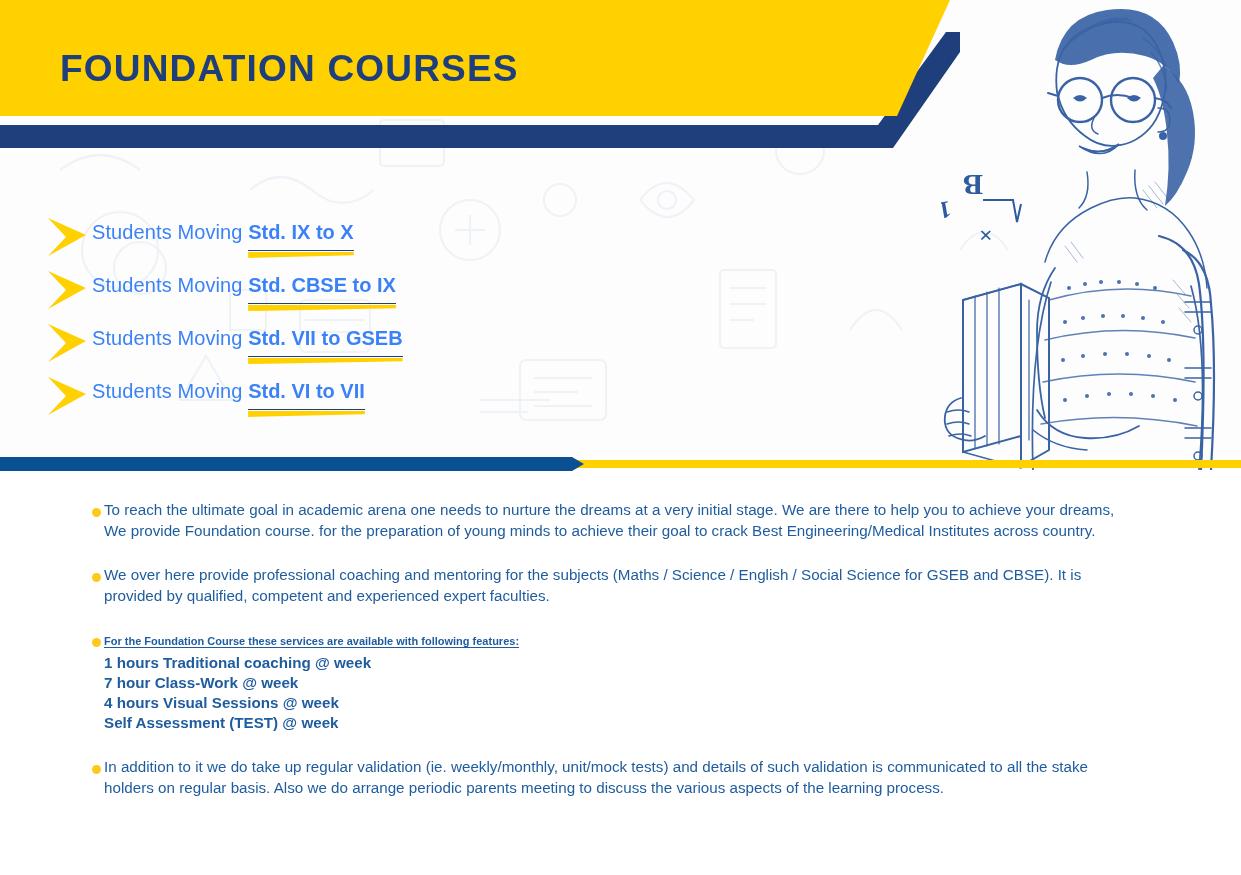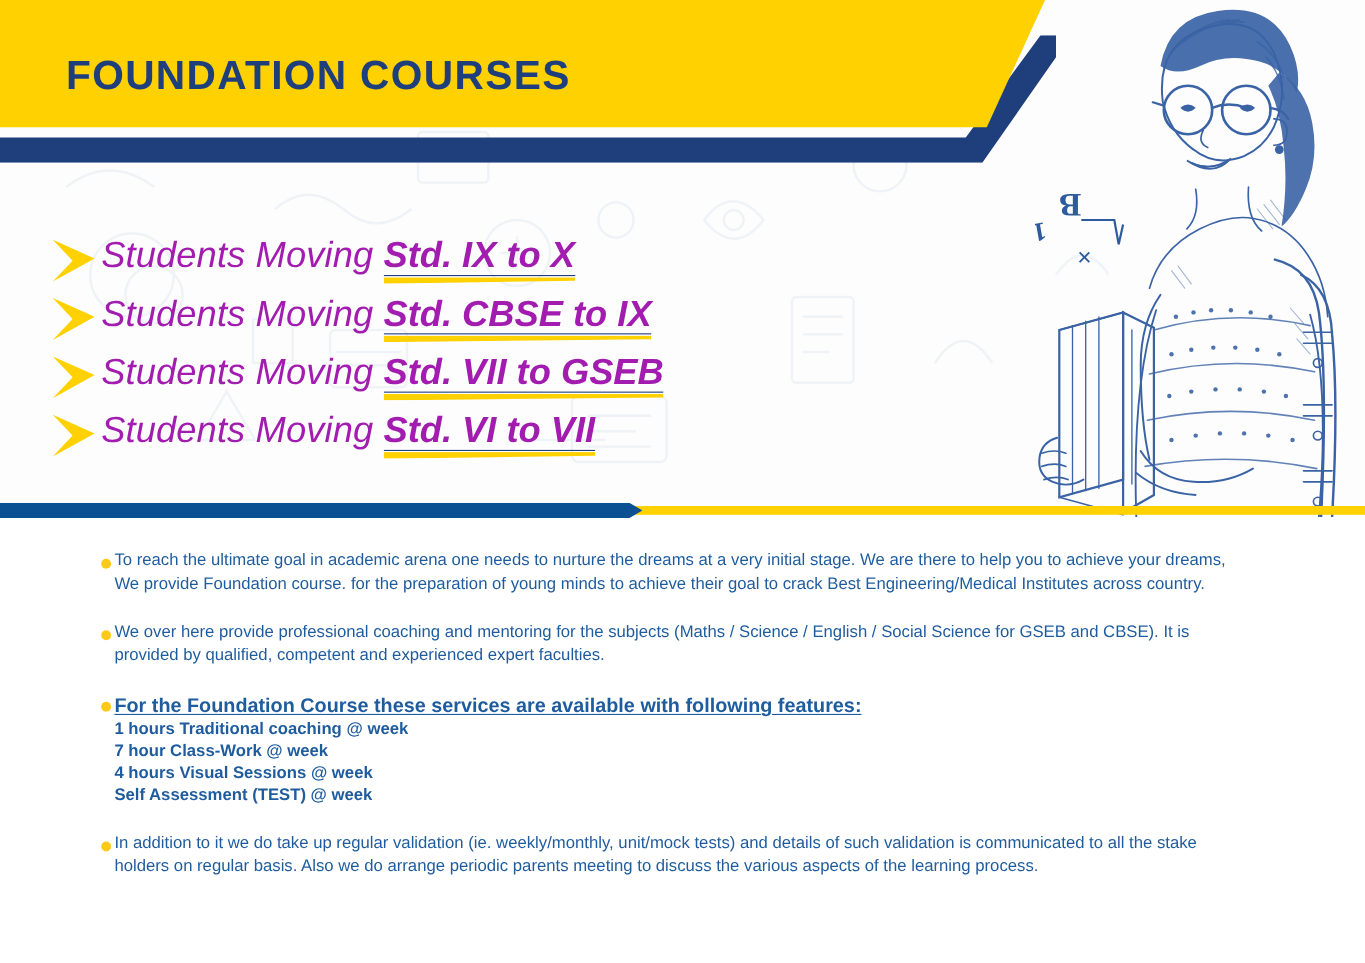--- a/index.html
+++ b/index.html
@@ -44,23 +44,22 @@
   }
 
   
   .course-list{position:absolute;left:46px;top:214px;width:640px;}
   .course-row{position:relative;height:53px;display:flex;align-items:flex-start;}
   .chev{
     position:relative;width:46px;height:42px;flex:0 0 46px;margin-top:2px;
   }
   .chev svg{display:block;}
   .course-text{
-    font-size:33px;color:#a21caf;line-height:34px;white-space:nowrap;
+    font-size:20px;color:#3b82f6;line-height:34px;white-space:nowrap;
     padding-top:1px;
-    font-style:italic;
   }
   .course-text .lead{font-weight:400;letter-spacing:.1px;}
   .course-text .std{
     font-weight:bold;position:relative;display:inline-block;
     border-bottom:1.6px solid #1F3E7C;padding-bottom:1px;
   }
   .std-wrap{position:relative;display:inline-block;}
   .std-underline{
     position:absolute;left:0;bottom:-7px;height:6px;width:100%;
     background:#FFD100;
@@ -81,21 +80,21 @@
   .bullet-item{position:relative;padding-left:104px;padding-right:110px;margin-bottom:24px;}
   .dot{
     position:absolute;left:92px;top:8px;width:9px;height:9px;border-radius:50%;
     background:#FFC91B;
   }
   .btext{
     font-size:15.2px;line-height:20.6px;color:#1F5C9E;
     text-align:left;
   }
   .feat-head{
-    font-size:18px;line-height:22px;color:#1F5C9E;font-weight:bold;
+    font-size:11px;line-height:22px;color:#1F5C9E;font-weight:bold;
     text-decoration:underline;text-underline-offset:2px;margin-bottom:1px;
   }
   .feat-line{
     font-size:15.2px;line-height:20px;color:#1F5C9E;font-weight:bold;
   }
 
   
   .student{
     position:absolute;right:0;top:0;width:300px;height:470px;overflow:hidden;
   }

